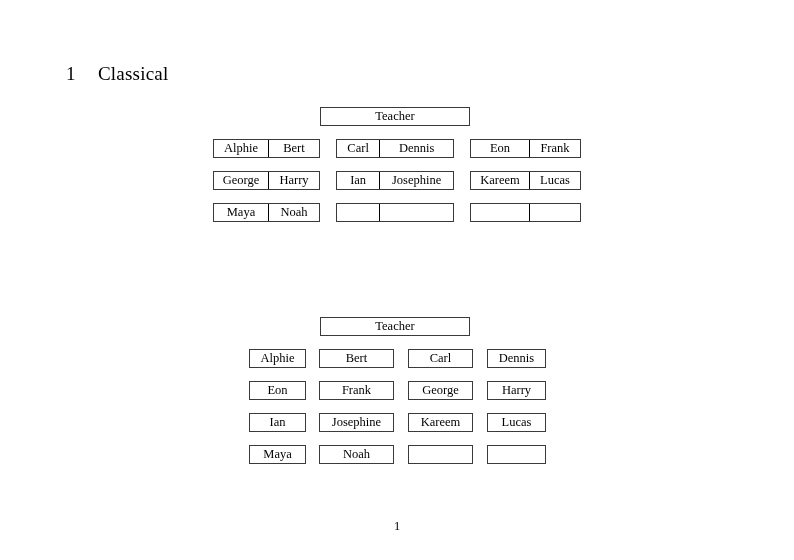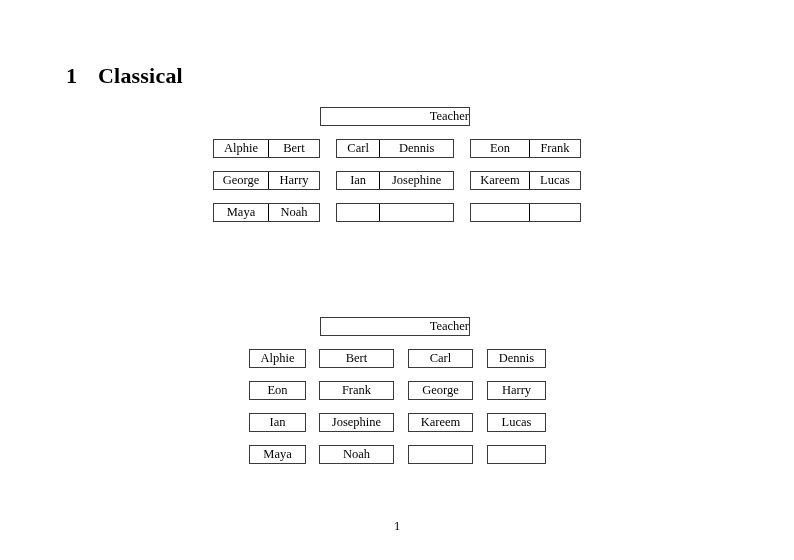--- a/index.html
+++ b/index.html
@@ -17,22 +17,22 @@
   }
 
   .page {
     position: absolute;
     inset: 0;
   }
 
   
   .section-heading {
     position: absolute;
-    font-weight: bold;
-    font-size: 22px;
+    font-weight: normal;
+    font-size: 19px;
     letter-spacing: 0.2px;
     white-space: nowrap;
   }
   .section-heading .sec-num {
     display: inline-block;
     width: 32px;
   }
   #heading-classical   { left: 66px; top: 63px; }
   #heading-distributed { left: 66px; top: 274px; }
 
@@ -52,21 +52,20 @@
     height: 19px;
     line-height: 17px;
     text-align: center;
     font-size: 12.5px;
     white-space: nowrap;
     overflow: hidden;
   }
 
   .teacher-box {
     font-size: 12.5px;
-    text-align: right;
   }
 
   
   .group {
     position: absolute;
     box-sizing: border-box;
     border: 1px solid #3a3a3a;
     background: #ffffff;
     height: 19px;
     display: flex;

